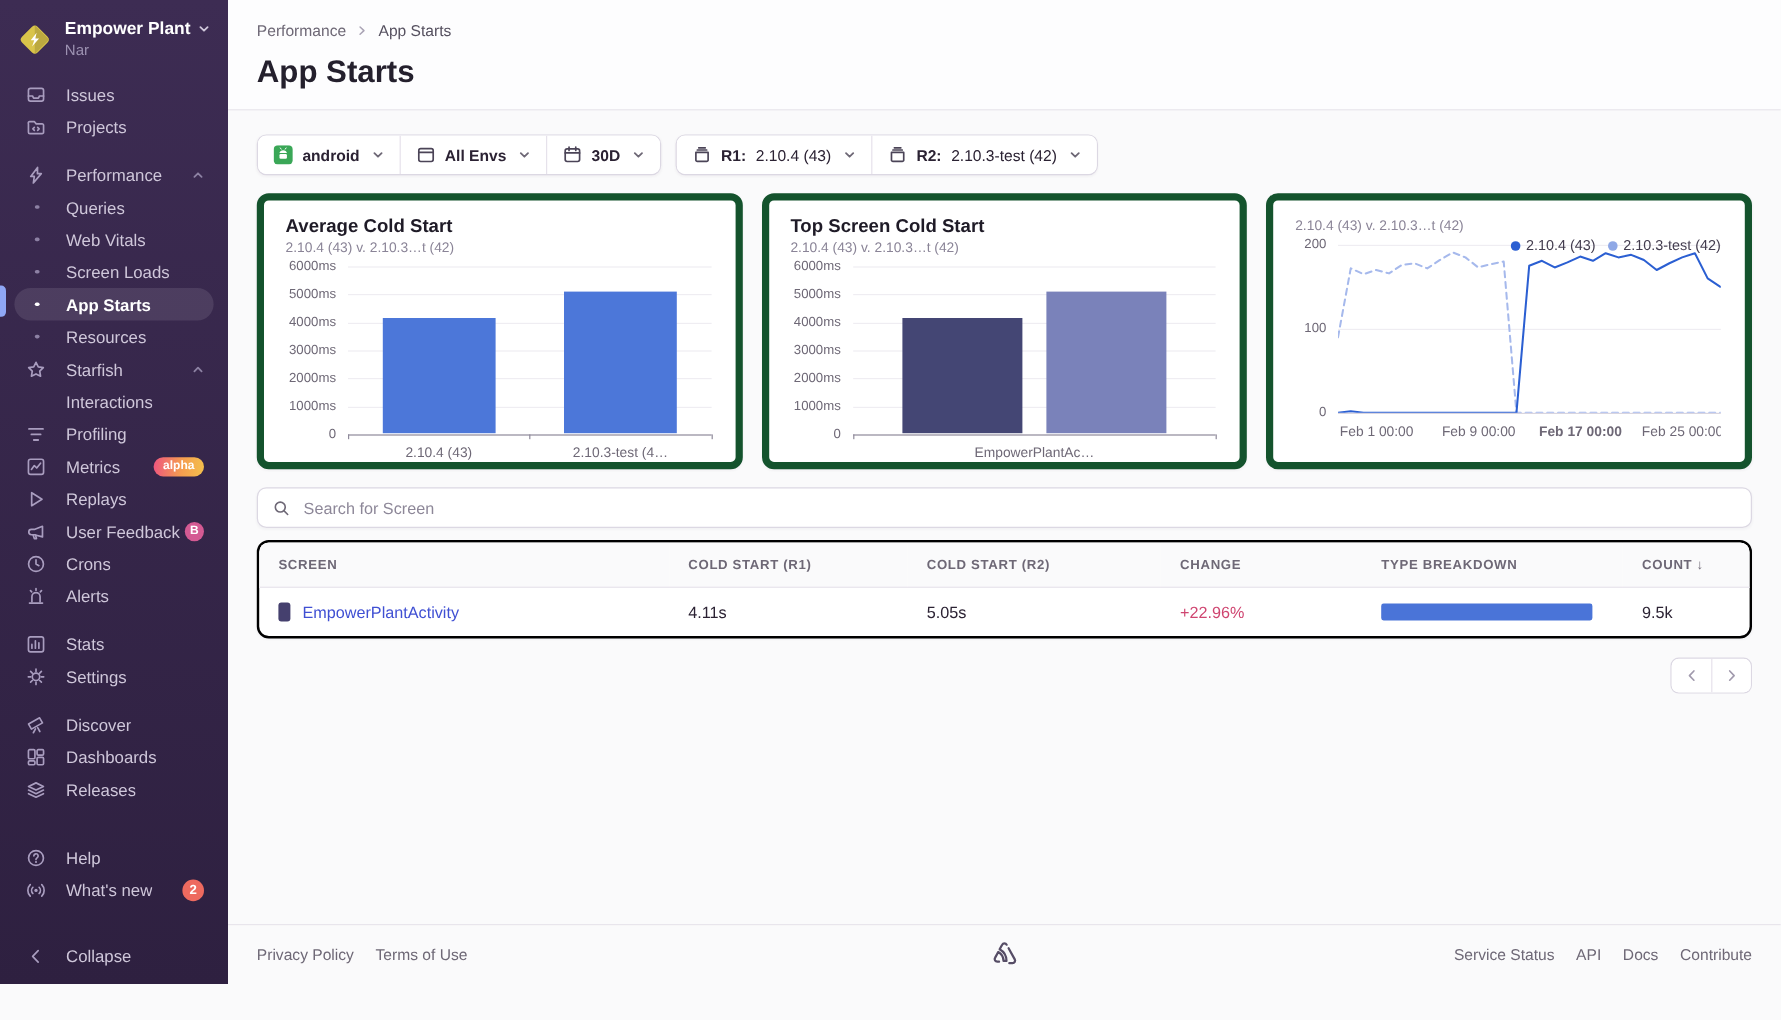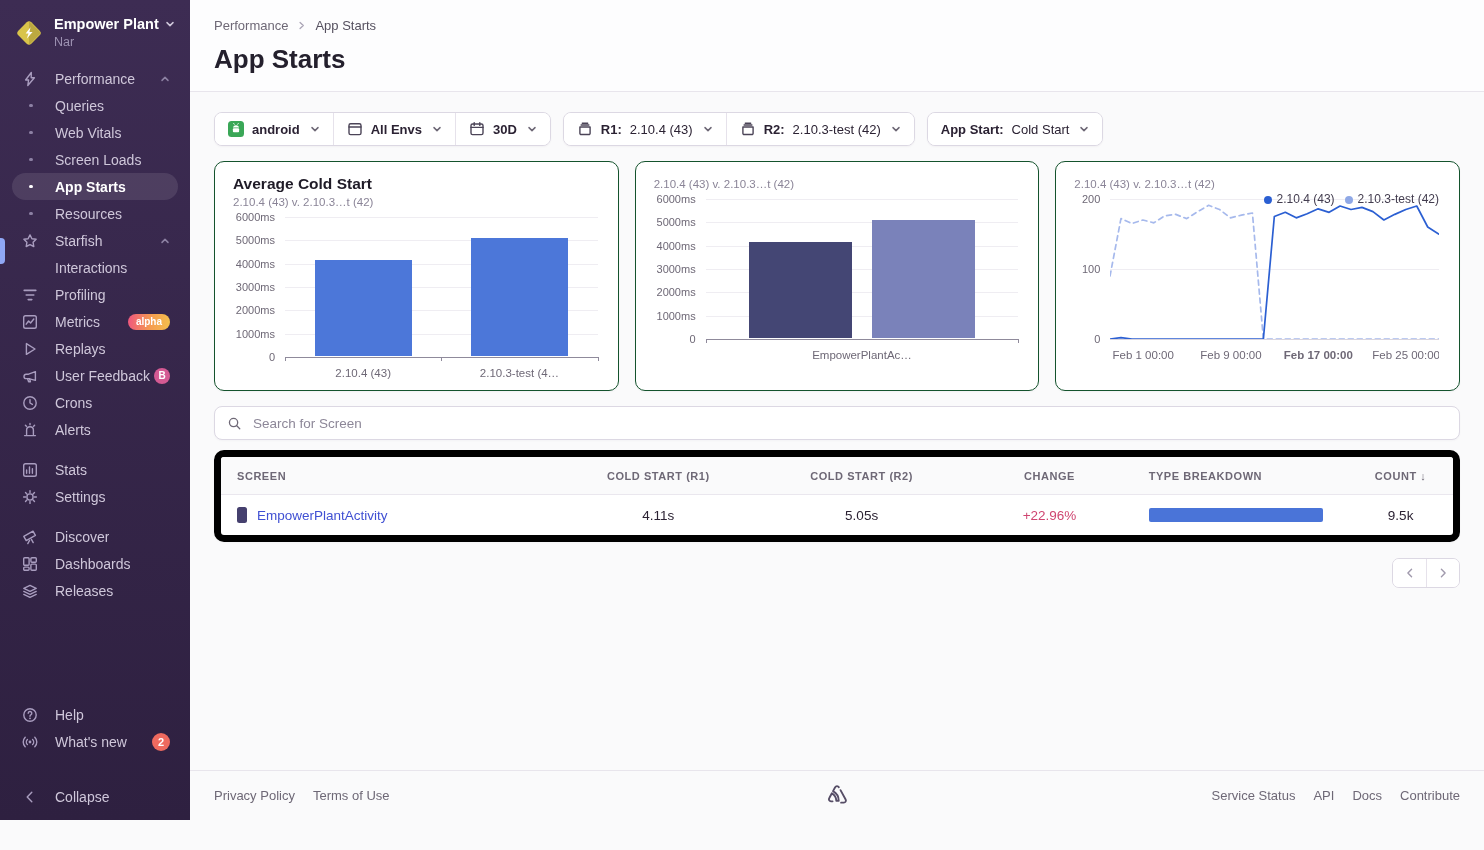--- a/index.html
+++ b/index.html
@@ -56,21 +56,21 @@
     color:#2b2233;background:#fff;border:none;cursor:pointer;font-family:inherit}
   .filter-seg + .filter-seg{border-left:1px solid #e6e2eb}
   .filter-seg .ficn{display:flex;color:#4b4457}
   .filter-seg .pfx{font-weight:700}
   .filter-seg .val{font-weight:400}
   .filter-seg .val.bold{font-weight:700}
   .filter-seg .chev{color:#6e6876;display:flex;margin-left:2px}
 
   
   .charts-row{display:grid;grid-template-columns:1fr 1fr 1fr;gap:16px;margin-top:15px}
-  .chart-card{background:#fff;border:1px solid #14532d;border-radius:10px;height:230px;box-sizing:border-box;
+  .chart-card{background:#fff;border:6px solid #14532d;border-radius:10px;height:230px;box-sizing:border-box;
     padding:13px 18px 13px;box-shadow:0 1px 2px rgba(43,34,51,.04)}
   .chart-title{font-size:15.5px;font-weight:700;color:#1f1b27}
   .chart-sub{font-size:11.5px;color:#8a8497;margin-top:3px}
   .chart-body{position:relative;margin-top:5px;height:166px}
   .plot{position:absolute;top:4px;bottom:22px;right:2px}
   .grid{position:absolute;left:0;right:0;height:1px;background:#efedf2}
   .grid.base{background:#8f8a9b}
   .grid.base-light{background:#d9d5df}
   .ylab{position:absolute;font-size:11px;color:#6e6876;text-align:right;transform:translateY(-50%);white-space:nowrap}
   .xtick{position:absolute;bottom:-4px;width:1px;height:4px;background:#8f8a9b}
@@ -83,27 +83,27 @@
   .lineplot svg{position:absolute;inset:0;width:100%;height:100%}
 
   
   .search{margin-top:15px;display:flex;align-items:center;gap:9px;background:#fff;border:1px solid #dcd8e3;
     border-radius:8px;height:32px;padding:0 12px;box-shadow:0 1px 2px rgba(43,34,51,.03)}
   .search .sicn{color:#6e6876;display:flex}
   .search input{border:none;outline:none;flex:1;font-size:13.5px;color:#0369a1;background:transparent;font-family:inherit}
   .search input::placeholder{color:#8d8798}
 
   
-  .table-card{margin-top:10px;background:#fff;border:7px solid #000000;border-radius:10px;overflow:hidden;
+  .table-card{margin-top:10px;background:#fff;border:2px solid #000000;border-radius:10px;overflow:hidden;
     box-shadow:0 1px 2px rgba(43,34,51,.03)}
   table{width:100%;border-collapse:collapse;font-size:13.5px;table-layout:fixed}
   thead th{height:37px;background:#fafafb;border-bottom:1px solid #eae7ee;font-size:11px;font-weight:700;
     color:#6e6876;letter-spacing:.05em;padding:0 16px;cursor:pointer;white-space:nowrap}
   tbody td{height:40px;padding:0 16px;white-space:nowrap}
-  .al{text-align:left}.ar{text-align:center}
+  .al{text-align:left}.ar{text-align:left}
   .row-icon{display:inline-block;width:10px;height:16px;border-radius:2.5px;background:#45406e;
     margin-right:10px;vertical-align:-3px}
   .screen-link{color:#4050d3;cursor:pointer}
   .chg-bad{color:#cf4570}
   .tb-bar{width:197px;max-width:95%;height:14px;background:#4a74d8;border-radius:2px}
 
   
   .pagination{display:flex;justify-content:flex-end;margin-top:16px}
   .pg{display:inline-flex;border:1px solid #dcd8e3;border-radius:7px;overflow:hidden;background:#fff}
   .pg button{width:33px;height:28px;border:none;background:#fff;display:flex;align-items:center;
@@ -144,20 +144,44 @@
         </div>
         <div class="org-sub">Nar</div>
       </div>
     </div>
     <nav class="nav" id="sidebar-nav">
         <div class="nav-section">
           <div class="nav-item">
             <span class="ic">
               <span class="icn">
                 <svg viewBox="0 0 16 16" width="16" height="16" fill="none" stroke="currentColor" stroke-width="1.4" stroke-linecap="round" stroke-linejoin="round">
+                  <rect x="1.7" y="2.7" width="12.6" height="10.6" rx="1.8"></rect>
+                  <path d="M1.7 9h3.4l.9 1.7h4l.9-1.7h3.4"></path>
+                </svg>
+              </span>
+            </span>
+            <span class="lbl">Issues</span>
+          </div>
+          <div class="nav-item">
+            <span class="ic">
+              <span class="icn">
+                <svg viewBox="0 0 16 16" width="16" height="16" fill="none" stroke="currentColor" stroke-width="1.4" stroke-linecap="round" stroke-linejoin="round">
+                  <path d="M1.7 5.2v7a1.2 1.2 0 0 0 1.2 1.2h10.2a1.2 1.2 0 0 0 1.2-1.2V6.4a1.2 1.2 0 0 0-1.2-1.2H8.2L6.7 3.4H2.9a1.2 1.2 0 0 0-1.2 1.8z"></path>
+                  <path d="M6.6 8.2 5.4 9.4l1.2 1.2M9.4 8.2l1.2 1.2-1.2 1.2"></path>
+                </svg>
+              </span>
+            </span>
+            <span class="lbl">Projects</span>
+          </div>
+        </div>
+        <div class="nav-section">
+          <div class="nav-item">
+            <span class="ic">
+              <span class="icn">
+                <svg viewBox="0 0 16 16" width="16" height="16" fill="none" stroke="currentColor" stroke-width="1.4" stroke-linecap="round" stroke-linejoin="round">
                   <path d="M9.3 1.5 3.6 9h3L5.8 14.5 12.4 6.7H9.2L9.3 1.5z"></path>
                 </svg>
               </span>
             </span>
             <span class="lbl">Performance</span>
             <span class="tail">
               <svg viewBox="0 0 10 10" width="10" height="10" fill="none" stroke="currentColor" stroke-width="1.5" stroke-linecap="round" stroke-linejoin="round">
                 <path d="M2 6.4l3-3 3 3"></path>
               </svg>
             </span>
@@ -459,31 +483,20 @@
             </button>
             <button class="filter-seg">
               <span class="icn ficn">
                 <svg viewBox="0 0 16 16" width="16" height="16" fill="none" stroke="currentColor" stroke-width="1.4" stroke-linecap="round" stroke-linejoin="round">
                   <path d="M2.9 6h10.2v6.3a1.2 1.2 0 0 1-1.2 1.2H4.1a1.2 1.2 0 0 1-1.2-1.2V6z"></path>
                   <path d="M4.1 4h7.8M5.3 2.2h5.4"></path>
                 </svg>
               </span>
               <span class="pfx">R2:</span>
               <span class="val">2.10.3-test (42)</span>
-              <span class="chev">
-                <svg viewBox="0 0 10 10" width="10" height="10" fill="none" stroke="currentColor" stroke-width="1.5" stroke-linecap="round" stroke-linejoin="round">
-                  <path d="M2 3.6l3 3 3-3"></path>
-                </svg>
-              </span>
-            </button>
-          </div>
-          <div class="filter-group">
-            <button class="filter-seg">
-              <span class="pfx">App Start:</span>
-              <span class="val">Cold Start</span>
               <span class="chev">
                 <svg viewBox="0 0 10 10" width="10" height="10" fill="none" stroke="currentColor" stroke-width="1.5" stroke-linecap="round" stroke-linejoin="round">
                   <path d="M2 3.6l3 3 3-3"></path>
                 </svg>
               </span>
             </button>
           </div>
         </div>
 
       <div class="charts-row">
@@ -512,20 +525,21 @@
                 <div class="bar" style="left: 9.5%; width: 31%; height: 68.5%; background: rgb(76, 119, 217);"></div>
                 <div class="bar" style="left: 59.5%; width: 31%; height: 84.1667%; background: rgb(76, 119, 217);"></div>
               </div>
               <div class="xlabels" style="left: 52px;">
                 <span class="xlab" style="left: 25%;">2.10.4 (43)</span>
                 <span class="xlab" style="left: 75%;">2.10.3-test (4…</span>
               </div>
             </div>
         </div>
         <div class="chart-card">
+          <div class="chart-title">Top Screen Cold Start</div>
           <div class="chart-sub">2.10.4 (43) v. 2.10.3…t (42)</div>
           <div class="chart-body" id="chart-1">
               <div class="plot" style="left: 52px;">
                 <div class="grid" style="top: 0%;"></div>
                 <div class="ylab" style="top: 0%; left: -52px; width: 42px;">6000ms</div>
                 <div class="grid" style="top: 16.6667%;"></div>
                 <div class="ylab" style="top: 16.6667%; left: -52px; width: 42px;">5000ms</div>
                 <div class="grid" style="top: 33.3333%;"></div>
                 <div class="ylab" style="top: 33.3333%; left: -52px; width: 42px;">4000ms</div>
                 <div class="grid" style="top: 50%;"></div>

